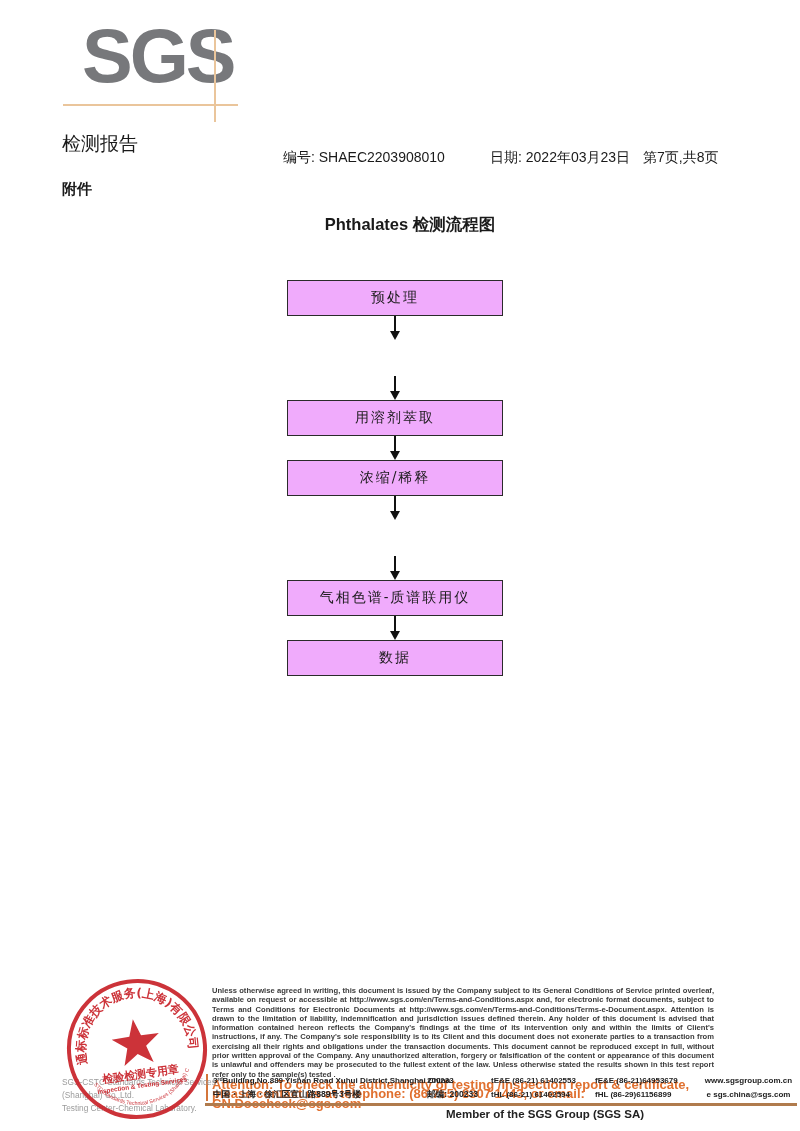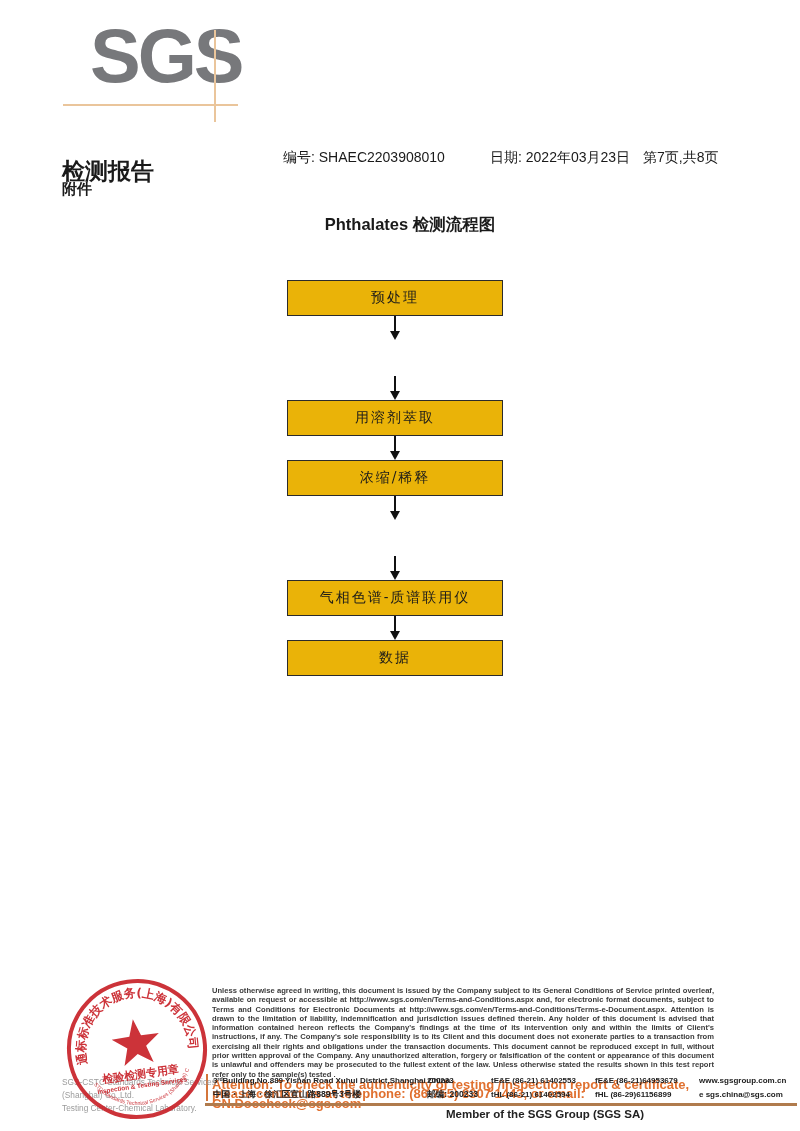--- a/index.html
+++ b/index.html
@@ -13,40 +13,39 @@
     overflow: hidden;
     margin: 0 auto;
   }
 
   
   .logo-text {
     position: absolute; left: 82px; top: 18px;
     font-size: 76px; font-weight: bold; letter-spacing: -3px;
     color: #77787B; line-height: 1;
     font-family: "Liberation Sans", sans-serif;
-    margin-left: 8px;
   }
   .logo-hline { position: absolute; left: 63px; top: 104px; width: 175px; height: 2px; background: #EAC59B; }
   .logo-vline { position: absolute; left: 214px; top: 30px; width: 2px; height: 92px; background: #EAC59B; }
 
   
-  .report-title { position: absolute; left: 62px; top: 156px; font-size: 23px; font-weight: bold; }
+  .report-title { position: absolute; left: 62px; top: 131px; font-size: 19px; font-weight: normal; }
   .report-no    { position: absolute; left: 283px; top: 149px; font-size: 14px; text-align: right; }
   .report-date  { position: absolute; left: 490px; top: 149px; font-size: 14px; }
   .report-page  { position: absolute; left: 643px; top: 149px; font-size: 14px; }
   .attachment   { position: absolute; left: 62px; top: 180px; font-size: 15px; font-weight: bold; }
 
   
   .chart-title {
     position: absolute; left: 0; top: 214px; width: 800px;
     text-align: center; font-size: 16.5px; font-weight: bold; margin-left: 10px;
   }
   .flow-box {
     position: absolute; left: 287px; width: 216px; height: 36px;
-    border: 1px solid #2b2b2b; background: #eab308;
+    border: 1px solid #2b2b2b; background: #f0abfc;
     display: flex; align-items: center; justify-content: center;
     font-size: 14px; letter-spacing: 2px;
     font-family: "DejaVu Serif", serif;
   }
   .flow-arrow { position: absolute; left: 390px; width: 10px; height: 24px; }
   .flow-arrow .shaft { position: absolute; left: 4px; top: 0; width: 2px; height: 16px; background: #111; }
   .flow-arrow .head {
     position: absolute; left: 0; top: 15px; width: 0; height: 0;
     border-left: 5px solid transparent; border-right: 5px solid transparent;
     border-top: 9px solid #111;
@@ -70,21 +69,21 @@
 
   .addr-block {
     position: absolute; left: 206px; top: 1074px; width: 592px;
     border-left: 2px solid #D4753B; padding-left: 5px;
   }
   .addr-row { display: flex; align-items: baseline; font-size: 8px; color: #222222; font-weight: 600; line-height: 13.5px; white-space: nowrap; }
   .addr-row .c-addr { width: 214px; }
   .addr-row .c-post { width: 64px; }
   .addr-row .c-t { width: 104px; }
   .addr-row .c-f { width: 104px; }
-  .addr-row .c-w { flex: 1; }
+  .addr-row .c-w { flex: 1; text-align: center; }
   .addr-cn { font-size: 8.6px; }
 
   .bottom-rule { position: absolute; left: 205px; top: 1103px; width: 592px; height: 3px; background: #B07B4D; }
   .member-line {
     position: absolute; left: 415px; top: 1108px; width: 260px;
     text-align: center; font-size: 11.5px; font-weight: bold; color: #222;
   }
 </style>
 </head>
 <body>

